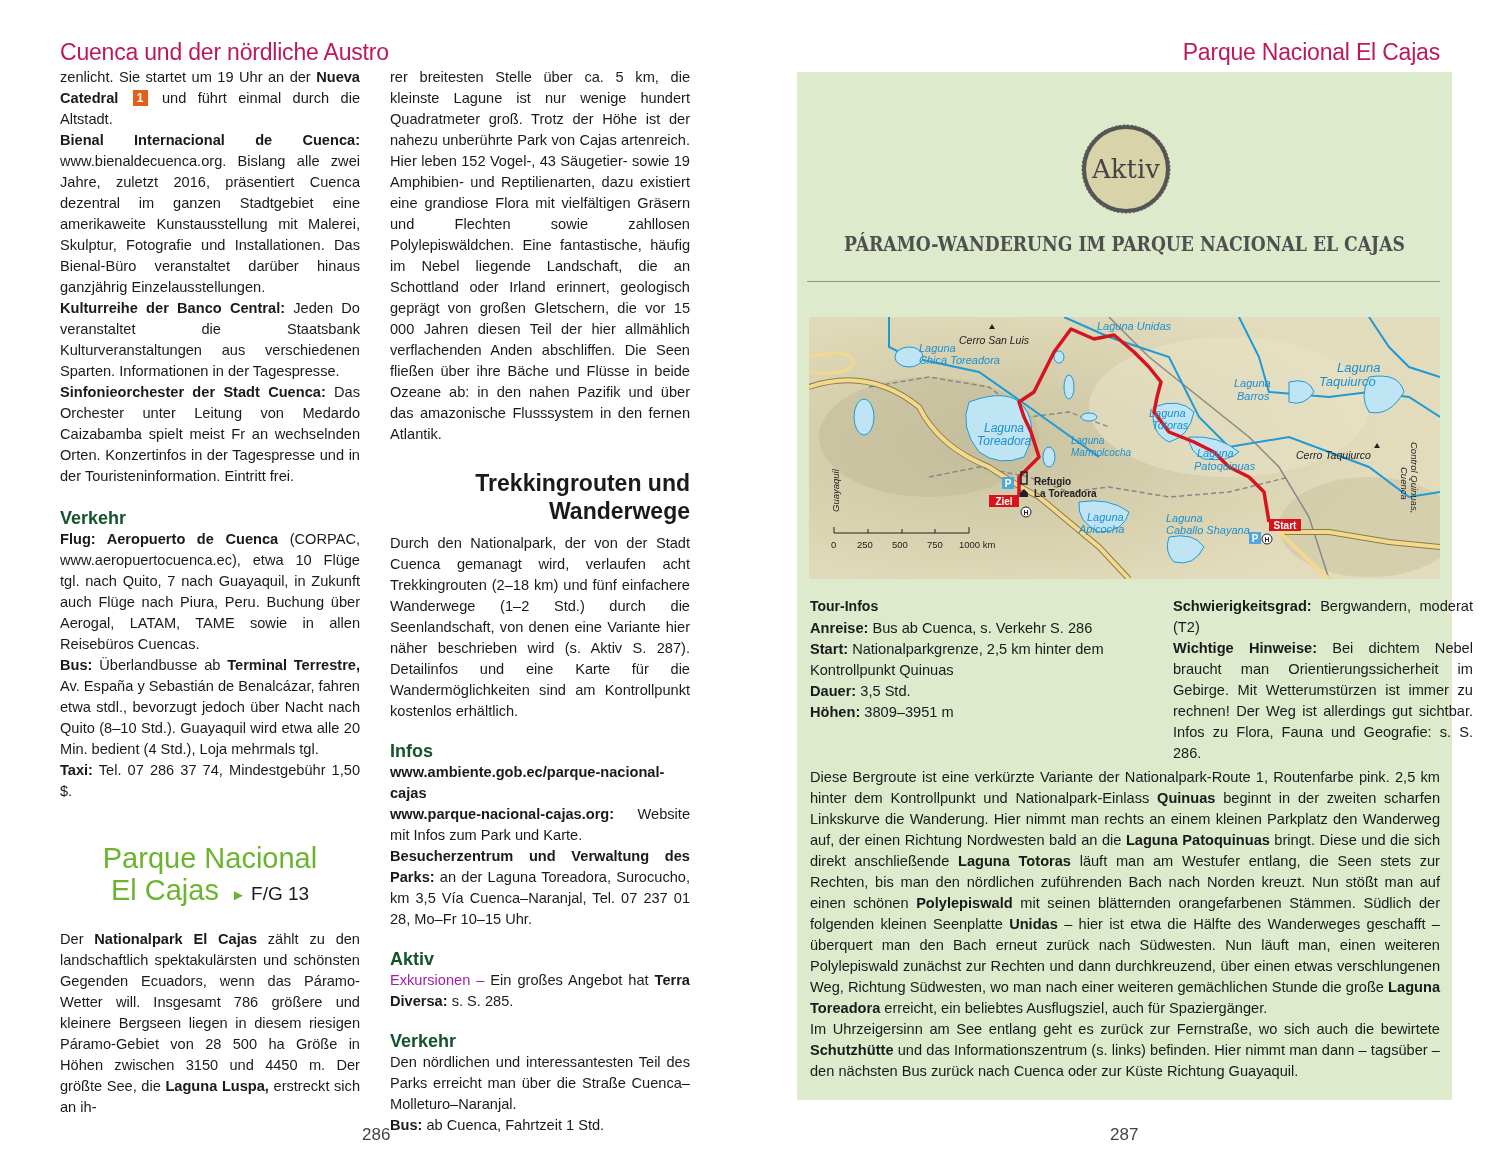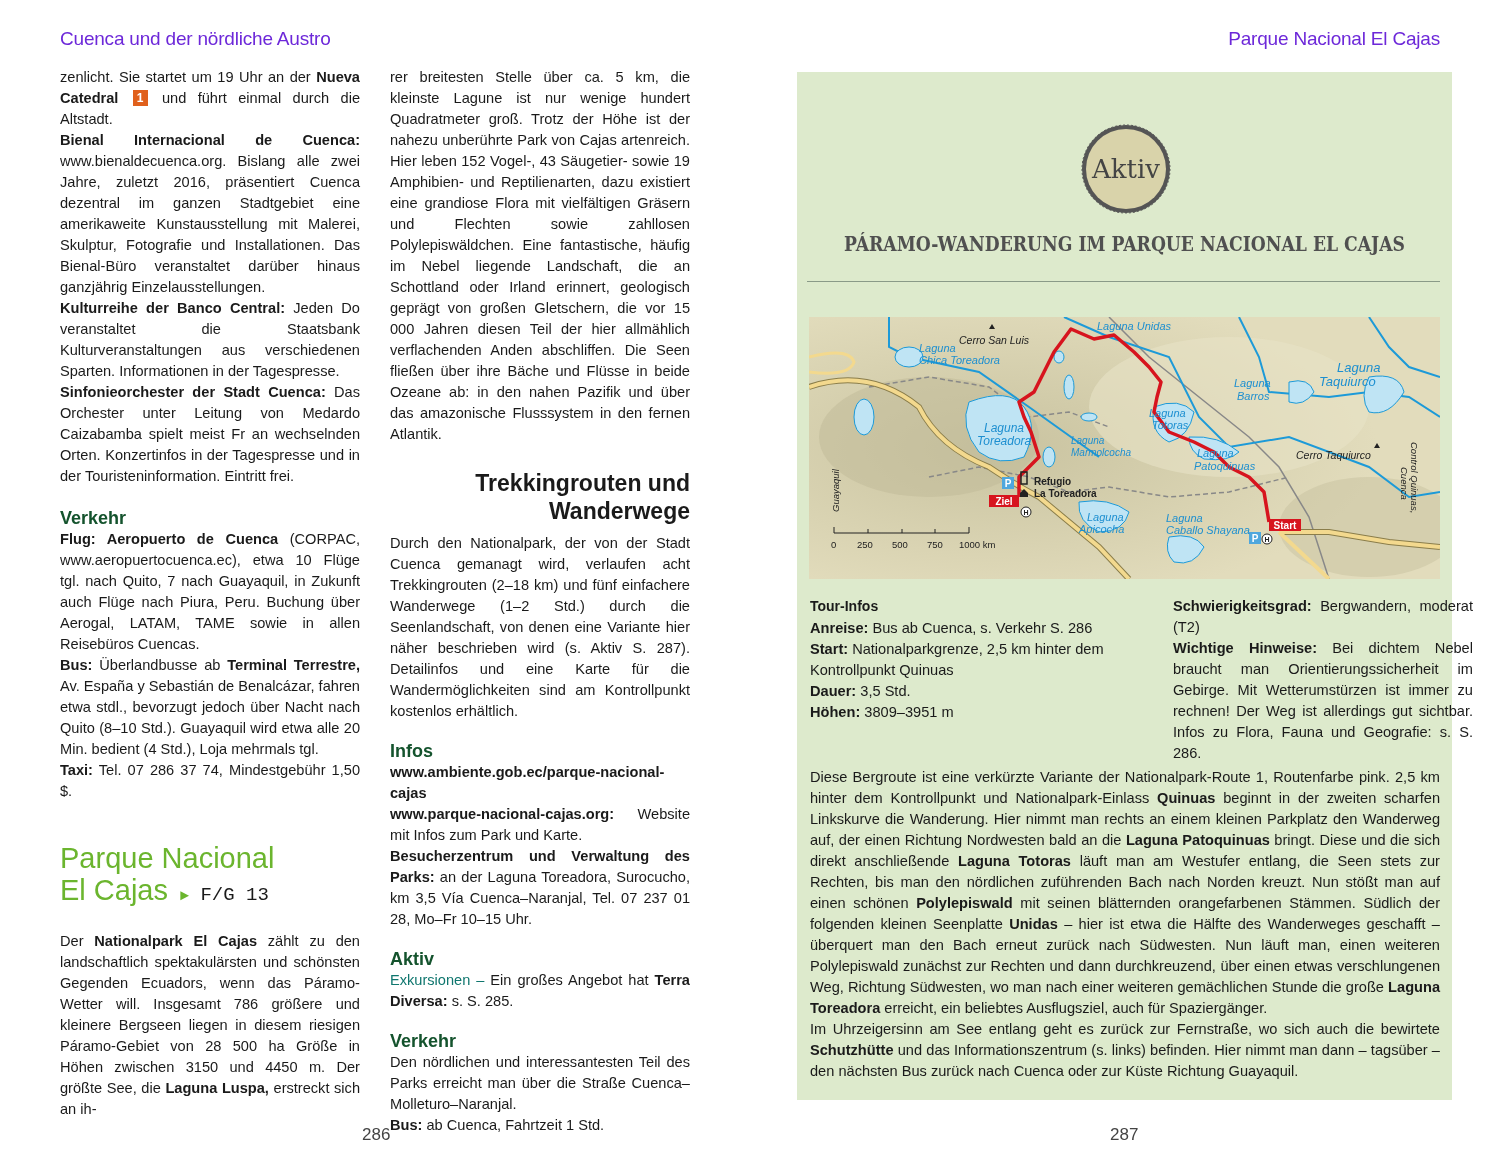--- a/index.html
+++ b/index.html
@@ -1,36 +1,36 @@
 <!DOCTYPE html>
 <html><head>
 <meta charset="utf-8">
 <style>
   * { box-sizing: border-box; margin: 0; padding: 0; }
   html, body { width: 1500px; height: 1170px; background: #fff; }
   body { position: relative; font-family: "Liberation Sans", sans-serif; color: #1a1a1a; overflow: hidden; }
 
-  .running-head { position: absolute; top: 28px; font-size: 19px; color: #6d28d9; font-weight: 300; letter-spacing: -0.2px; }
+  .running-head { position: absolute; top: 39px; font-size: 23px; color: #be185d; font-weight: 300; letter-spacing: -0.2px; }
   .rh-left { left: 60px; }
   .rh-right { right: 60px; }
 
   .col { position: absolute; font-size: 14.6px; line-height: 21px; text-align: justify; hyphens: manual; }
   .col1 { left: 60px; top: 67px; width: 300px; }
   .col2 { left: 390px; top: 67px; width: 300px; }
 
   .col p { margin: 0; }
   .col b { font-weight: bold; }
   .sec-head { font-size: 18px; color: #14532d; font-weight: bold; margin-top: 18px; line-height: 22px; }
   .sec-head.first { margin-top: 20px; }
   .big-head { font-size: 23px; line-height: 28px; font-weight: bold; color: #1a1a1a; margin: 24px 0 8px; text-align: right; }
-  .park-title { color: #6bb52e; font-size: 29px; line-height: 32px; margin-top: 40px; margin-bottom: 18px; text-align: left; font-weight: normal; }
-  .park-title .ref { color: #1a1a1a; font-size: 19px; margin-left: 12px; font-family: Liberation Mono, monospace; }
+  .park-title { color: #6bb52e; font-size: 29px; line-height: 32px; margin-top: 40px; margin-bottom: 18px; text-align: center; font-weight: normal; }
+  .park-title .ref { color: #1a1a1a; font-size: 19px; margin-left: 12px; }
   .park-title .ref .tri { color: #6bb52e; font-size: 15px; }
   .badge-num { display: inline-block; background: #e0601c; color: #fff; font-weight: bold; font-size: 12px; line-height: 16px; padding: 0 4px; margin: 0 3px; vertical-align: 1px; }
-  .orange { color: #0f766e; }
+  .orange { color: #a21caf; }
 
   .page-num { position: absolute; top: 1125px; font-size: 17px; color: #444; }
   .pn-left { left: 362px; }
   .pn-right { left: 1110px; }
 
   
   .aktiv-box { position: absolute; left: 797px; top: 72px; width: 655px; height: 1028px; background: #ddeacc; }
   .seal { position: absolute; left: 284px; top: 52px; width: 90px; height: 90px; }
   .seal-text { position: absolute; left: 0; top: 0; width: 90px; height: 90px; line-height: 90px; text-align: center; font-family: "DejaVu Serif", serif; font-size: 26px; color: #444; }
   .box-title { position: absolute; left: 0; top: 160px; width: 655px; text-align: center; font-family: "DejaVu Serif", serif; font-weight: bold; font-size: 20px; color: #505050; letter-spacing: 0px; transform: scaleX(0.86); }

